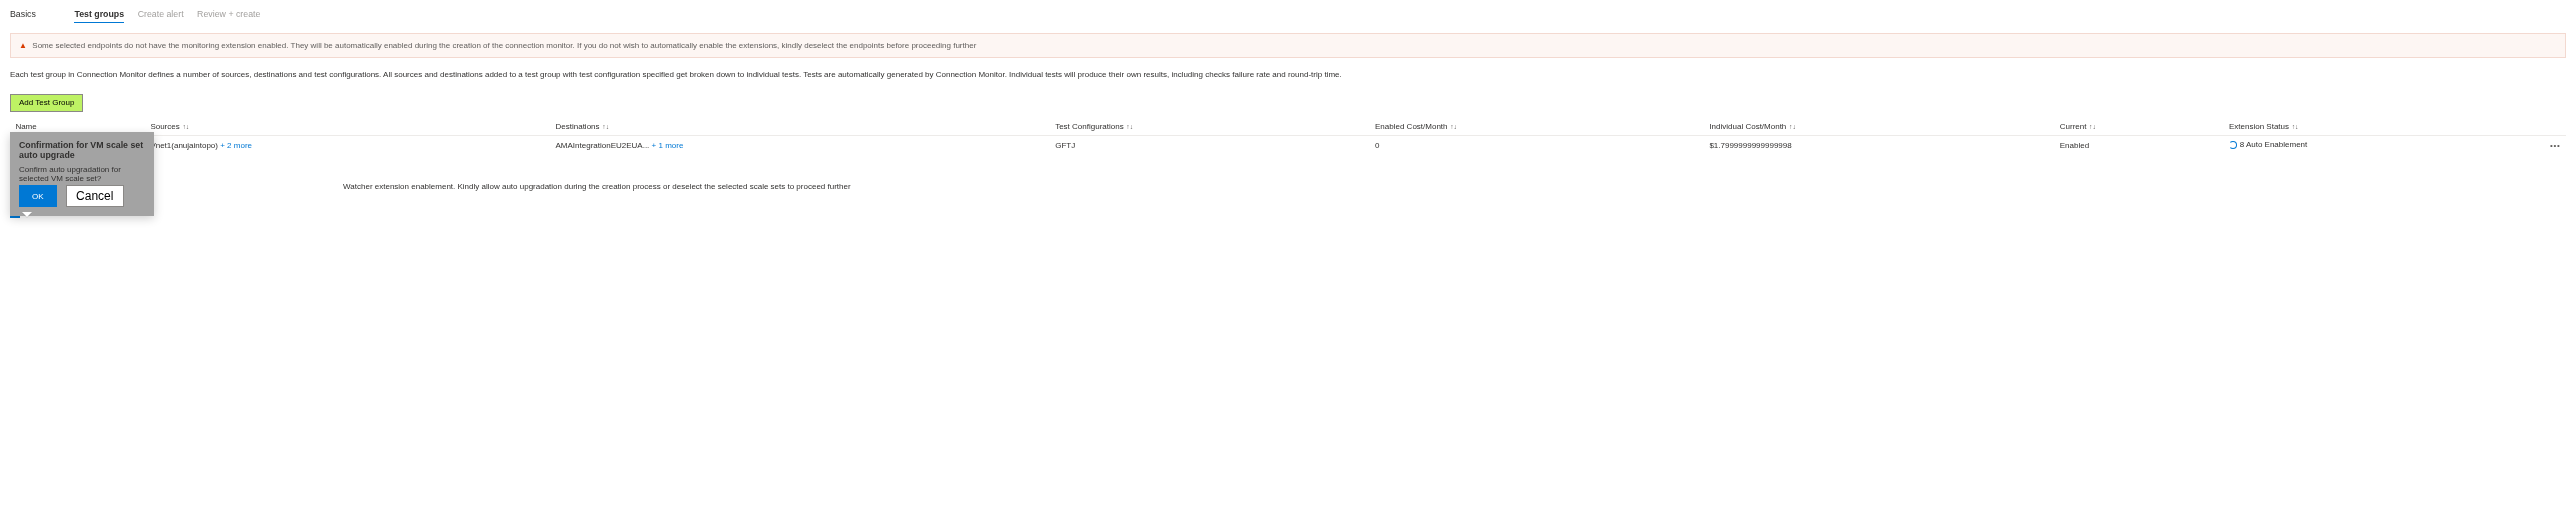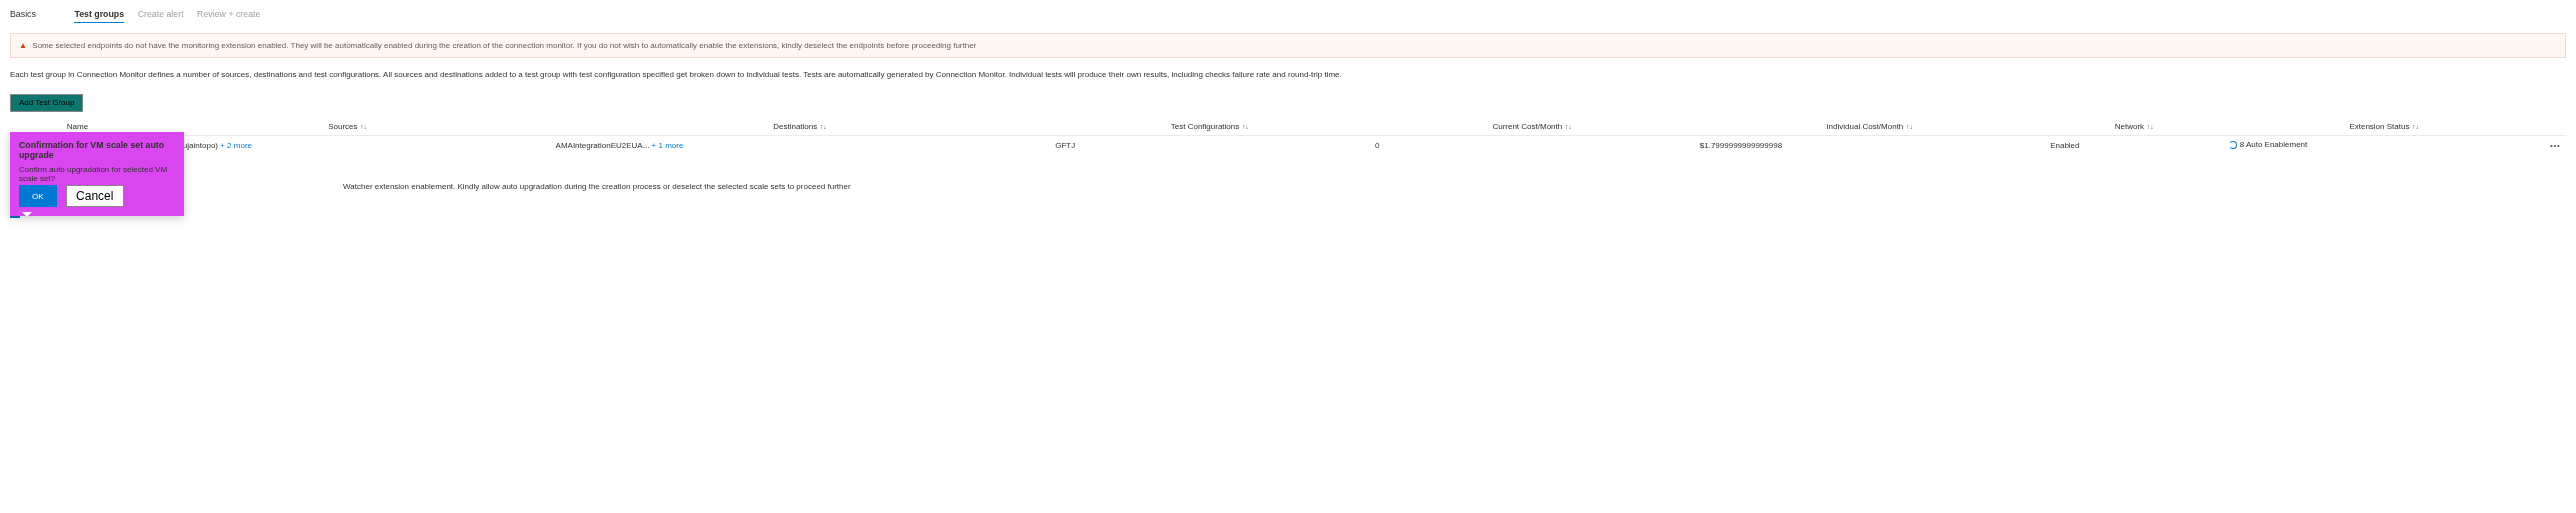--- a/index.html
+++ b/index.html
@@ -47,33 +47,33 @@
   .warning-banner .icon {
     color: #d83b01;
   }
   .info-text {
     font-size: 8px;
     color: #323130;
     margin-bottom: 15px;
   }
   .add-btn {
     border: 0.7px solid #8a8886;
-    background: #0f766e;
+    background: #bef264;
     padding: 3.4px 8px;
     font-size: 8px;
     cursor: pointer;
     margin-bottom: 6.8px;
   }
   table.grid {
     width: 100%;
     border-collapse: collapse;
     font-size: 8px;
   }
   table.grid th {
-    text-align: center;
+    text-align: left;
     font-weight: 400;
     color: #323130;
     padding: 4px 5.4px;
     border-bottom: 0.7px solid #edebe9;
     white-space: nowrap;
   }
   table.grid td {
     padding: 4px 5.4px;
     border-bottom: 0;
     vertical-align: middle;
@@ -136,22 +136,22 @@
     justify-content: center;
     color: #fff;
     font-size: 6.8px;
   }
 
   
   .popup {
     position: absolute;
     left: 9.5px;
     top: 132px;
-    width: 174px;
-    background: #d946ef;
+    width: 144px;
+    background: #a3a3a3;
     box-shadow: 0 2.7px 9.5px rgba(0,0,0,0.2);
     padding: 8px 9.5px 9.5px;
     z-index: 100;
   }
   .popup::after {
     content: "";
     position: absolute;
     bottom: -5.4px;
     left: 12px;
     border: 5.4px solid transparent;
@@ -203,23 +203,23 @@
 <button class="add-btn">Add Test Group</button>
 
 
 <table class="grid">
   <thead>
     <tr>
       <th><span>Name</span></th>
       <th><span>Sources</span><span class="sort-arrows">↑↓</span></th>
       <th><span>Destinations</span><span class="sort-arrows">↑↓</span></th>
       <th><span>Test Configurations</span><span class="sort-arrows">↑↓</span></th>
-      <th><span>Current Cost/Month</span><span class="sort-arrows">↑↓</span></th>
+      <th><span>Enabled Cost/Month</span><span class="sort-arrows">↑↓</span></th>
       <th><span>Individual Cost/Month</span><span class="sort-arrows">↑↓</span></th>
-      <th><span>Network</span><span class="sort-arrows">↑↓</span></th>
+      <th><span>Current</span><span class="sort-arrows">↑↓</span></th>
       <th><span>Extension Status</span><span class="sort-arrows">↑↓</span></th>
       <th style="width:20px;"></th>
     </tr>
   </thead>
   <tbody>
     <tr>
       <td><span class="link">SCFAC</span></td>
       <td><span>Vnet1(anujaintopo)</span><span class="link"> + 2 more</span></td>
       <td><span>AMAIntegrationEU2EUA...</span><span class="link"> + 1 more</span></td>
       <td>GFTJ</td>

